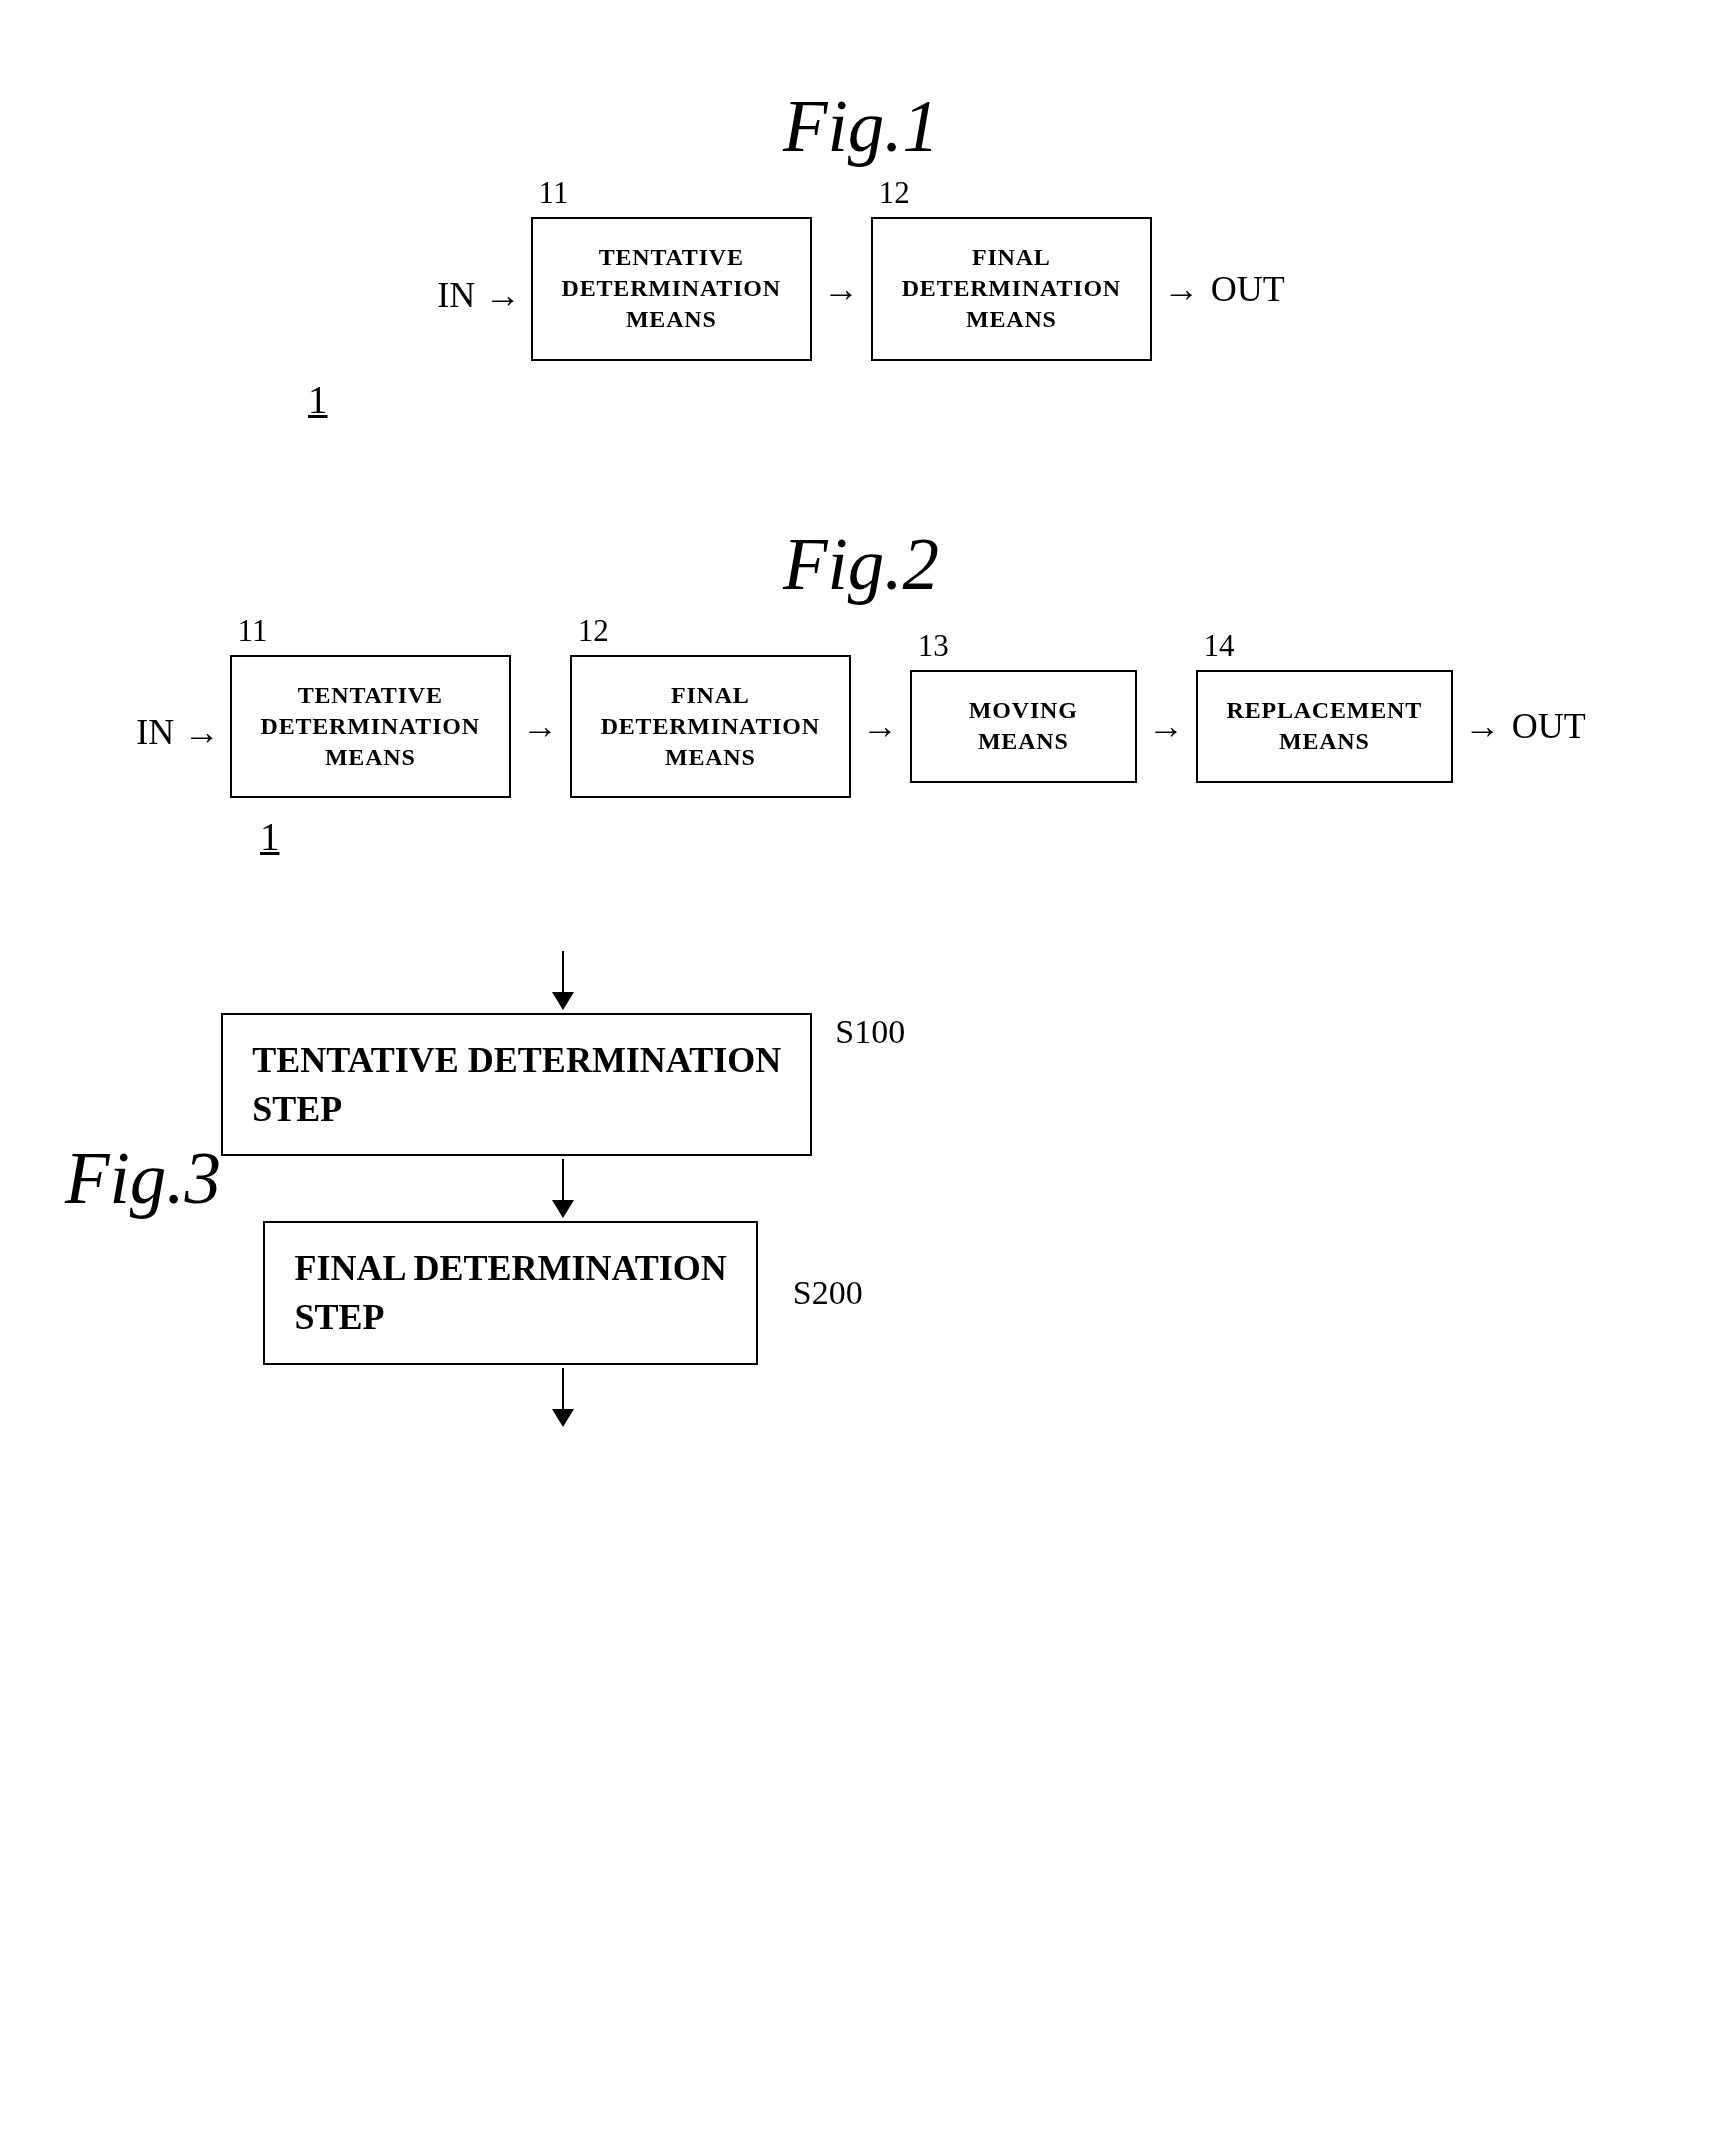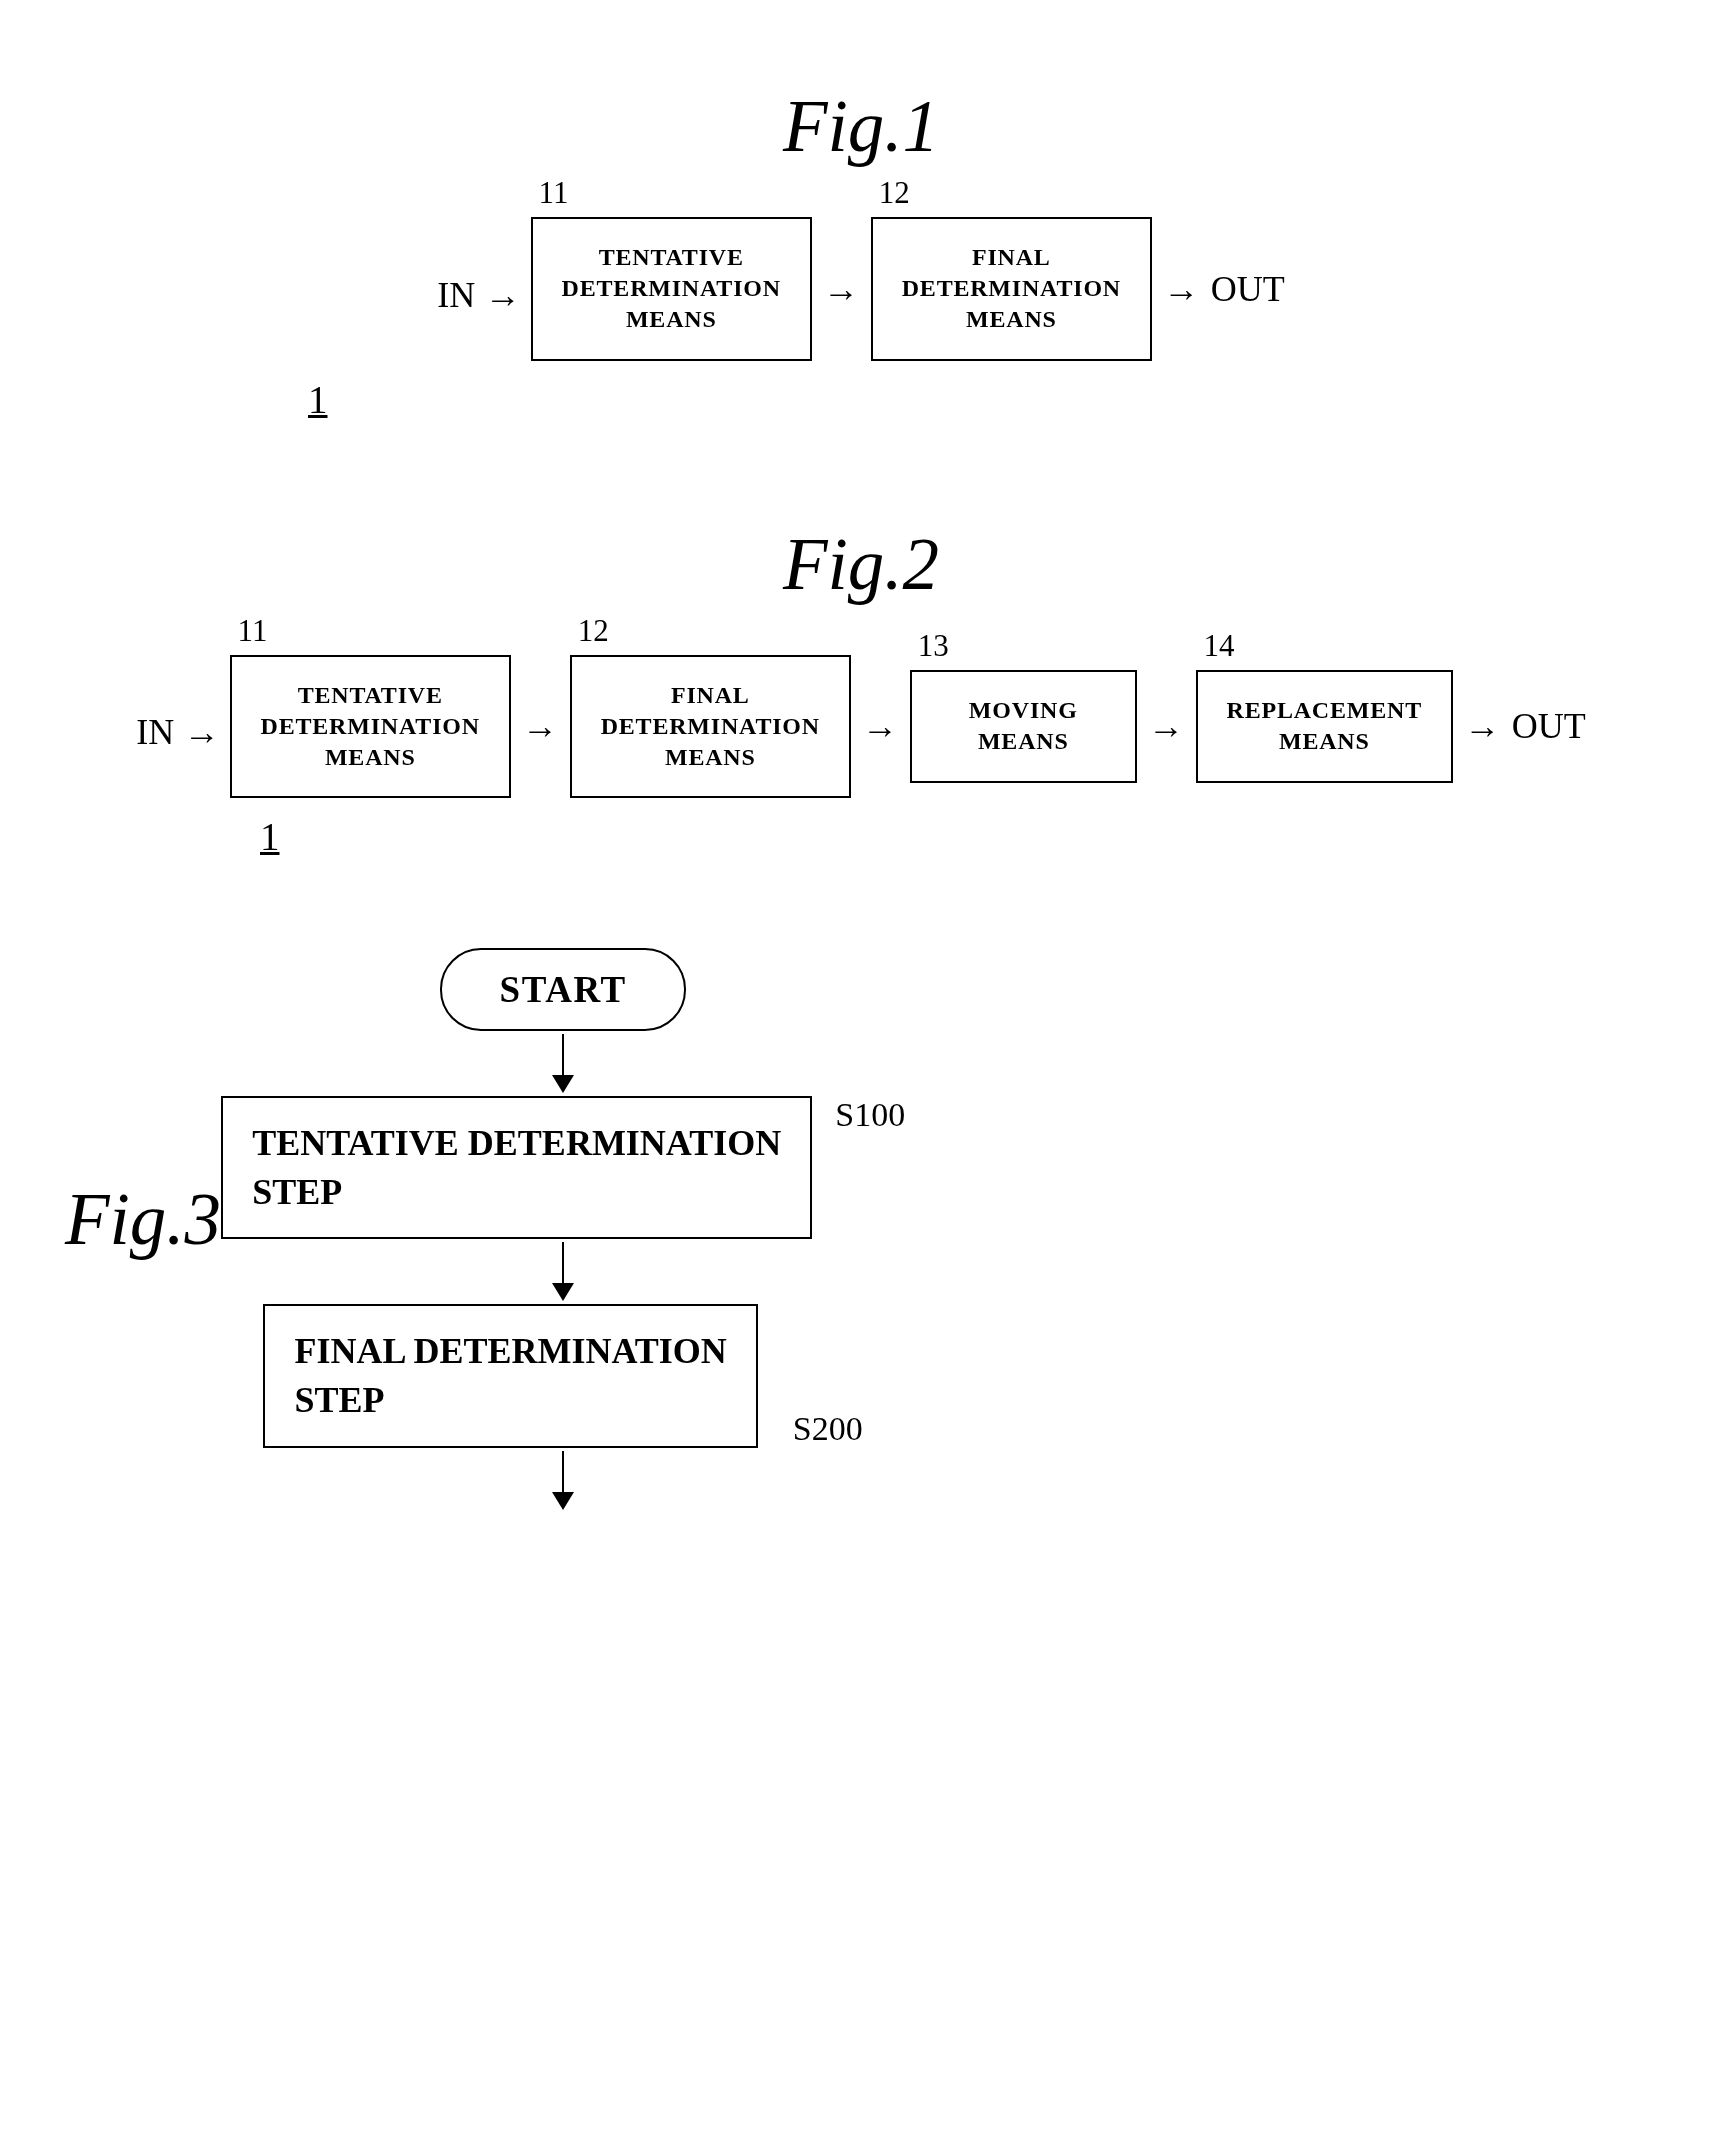--- a/index.html
+++ b/index.html
@@ -254,40 +254,39 @@
     <div style="width:100%; display:flex; justify-content:flex-start; padding-left: 195px; margin-top: 16px;">
       <span style="font-size:39px; text-decoration:underline;">1</span>
     </div>
   </div>
 
   <div class="fig3-section">
     <div class="fig-title">Fig.3</div>
 
     <div class="fig3-flow" style="align-items:center;">
 
-      <div class="rounded-box">START</div>
 
       <div class="vertical-arrow">
         <div class="v-line"></div>
         <div class="arrow-down"></div>
       </div>
 
       <div class="flowchart-row" style="align-items:flex-start;">
         <div class="rect-box">
           <span>TENTATIVE DETERMINATION<br>STEP</span>
         </div>
         <span class="step-label">S100</span>
       </div>
 
       <div class="vertical-arrow">
         <div class="v-line"></div>
         <div class="arrow-down"></div>
       </div>
 
-      <div class="flowchart-row" style="align-items:flex-end;gap:12px;">
+      <div class="flowchart-row" style="align-items:center;gap:12px;">
         <div class="rect-box">
           <span>FINAL DETERMINATION<br>STEP</span>
         </div>
         <span class="step-label">S200</span>
       </div>
 
       <div class="vertical-arrow">
         <div class="v-line"></div>
         <div class="arrow-down"></div>
       </div>

